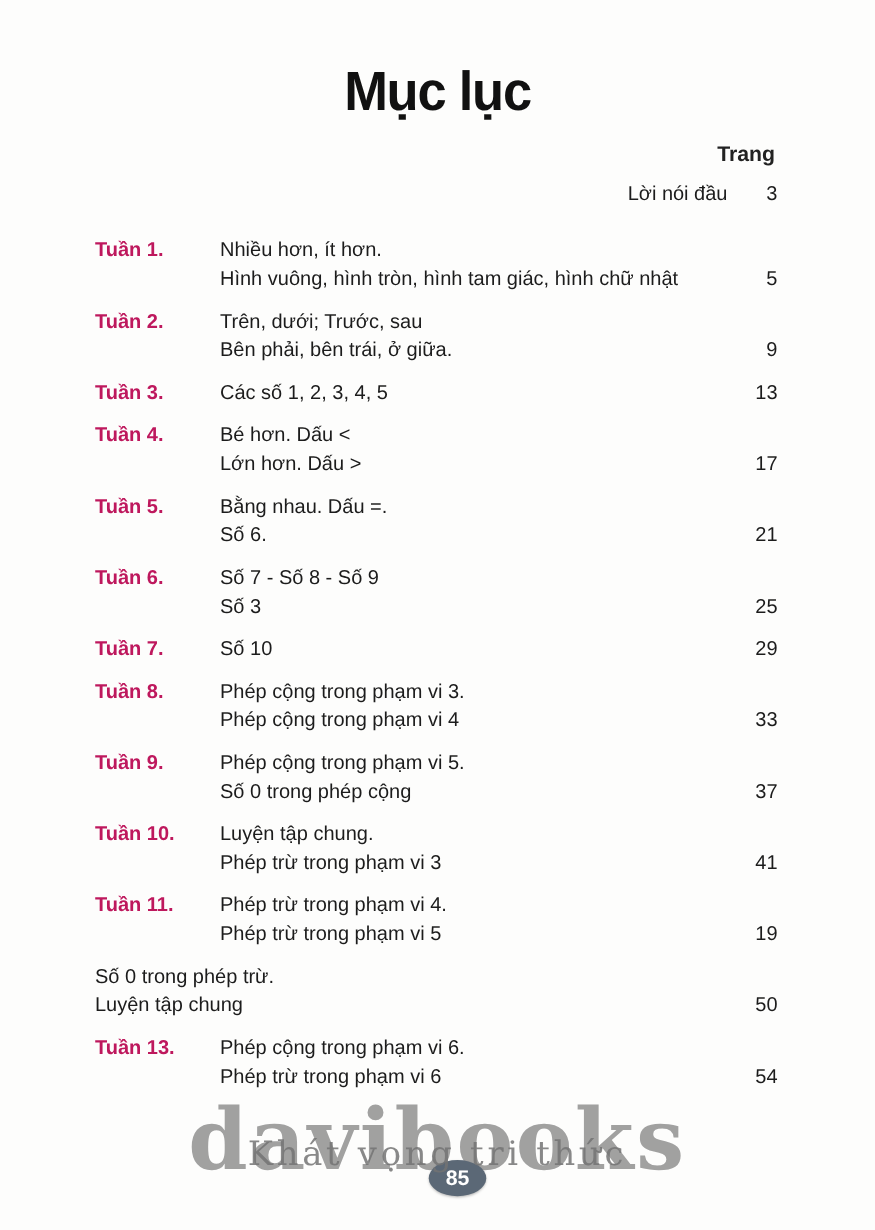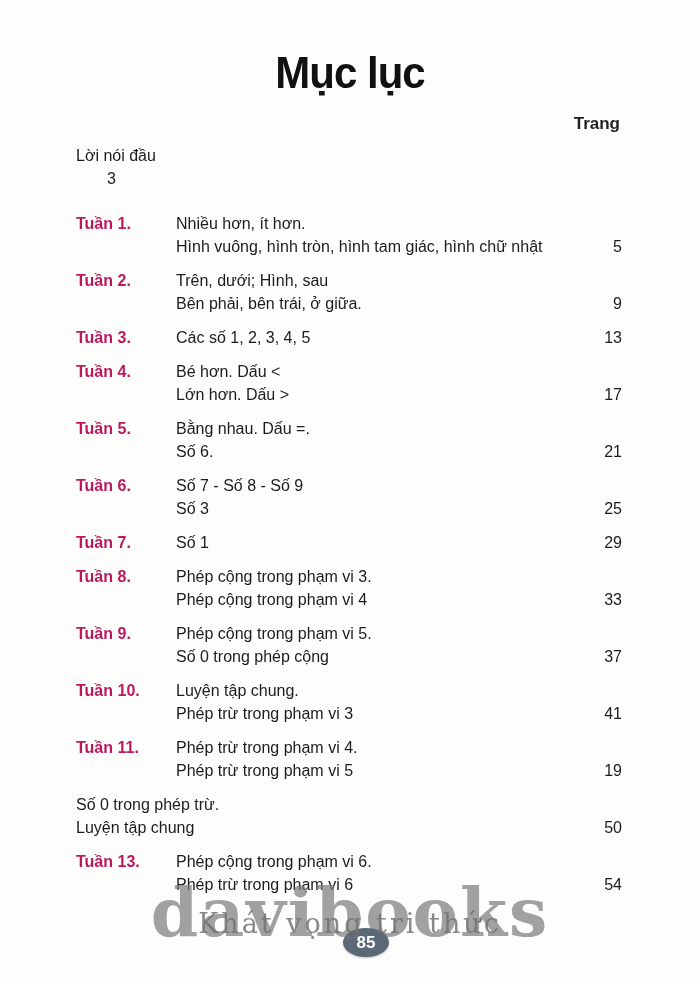--- a/index.html
+++ b/index.html
@@ -40,21 +40,20 @@
     color: #222;
     margin-bottom: 10px;
     padding-right: 2px;
     font-weight: bold;
   }
   .preface-row {
     display: flex;
     justify-content: flex-end;
     margin-bottom: 22px;
     line-height: 23px;
-    flex-direction: column;
   }
   .preface-label { color: #1c1c1c; }
   .preface-page { width: 40px; text-align: right; }
   .toc-row {
     display: flex;
     margin-bottom: 11px;
   }
   .col-week {
     width: 100px;
     flex: 0 0 100px;
@@ -141,21 +140,21 @@
       <div class="col-desc">
         <div class="desc-line">Nhiều hơn, ít hơn.</div>
         <div class="desc-line">Hình vuông, hình tròn, hình tam giác, hình chữ nhật</div>
       </div>
       <div class="col-page">5</div>
     </div>
 
     <div class="toc-row">
       <div class="col-week">Tuần 2.</div>
       <div class="col-desc">
-        <div class="desc-line">Trên, dưới; Hình, sau</div>
+        <div class="desc-line">Trên, dưới; Trước, sau</div>
         <div class="desc-line">Bên phải, bên trái, ở giữa.</div>
       </div>
       <div class="col-page">9</div>
     </div>
 
     <div class="toc-row">
       <div class="col-week">Tuần 3.</div>
       <div class="col-desc">
         <div class="desc-line">Các số 1, 2, 3, 4, 5</div>
       </div>
@@ -185,21 +184,21 @@
       <div class="col-desc">
         <div class="desc-line">Số 7 - Số 8 - Số 9</div>
         <div class="desc-line">Số 3</div>
       </div>
       <div class="col-page">25</div>
     </div>
 
     <div class="toc-row">
       <div class="col-week">Tuần 7.</div>
       <div class="col-desc">
-        <div class="desc-line">Số 1</div>
+        <div class="desc-line">Số 10</div>
       </div>
       <div class="col-page">29</div>
     </div>
 
     <div class="toc-row">
       <div class="col-week">Tuần 8.</div>
       <div class="col-desc">
         <div class="desc-line">Phép cộng trong phạm vi 3.</div>
         <div class="desc-line">Phép cộng trong phạm vi 4</div>
       </div>

